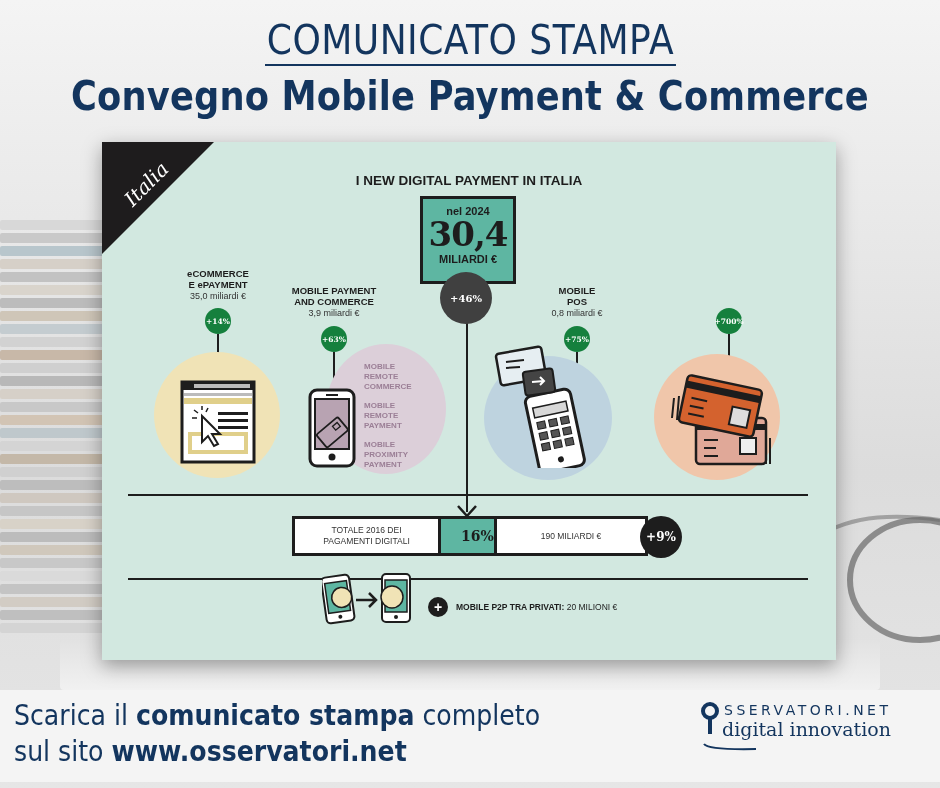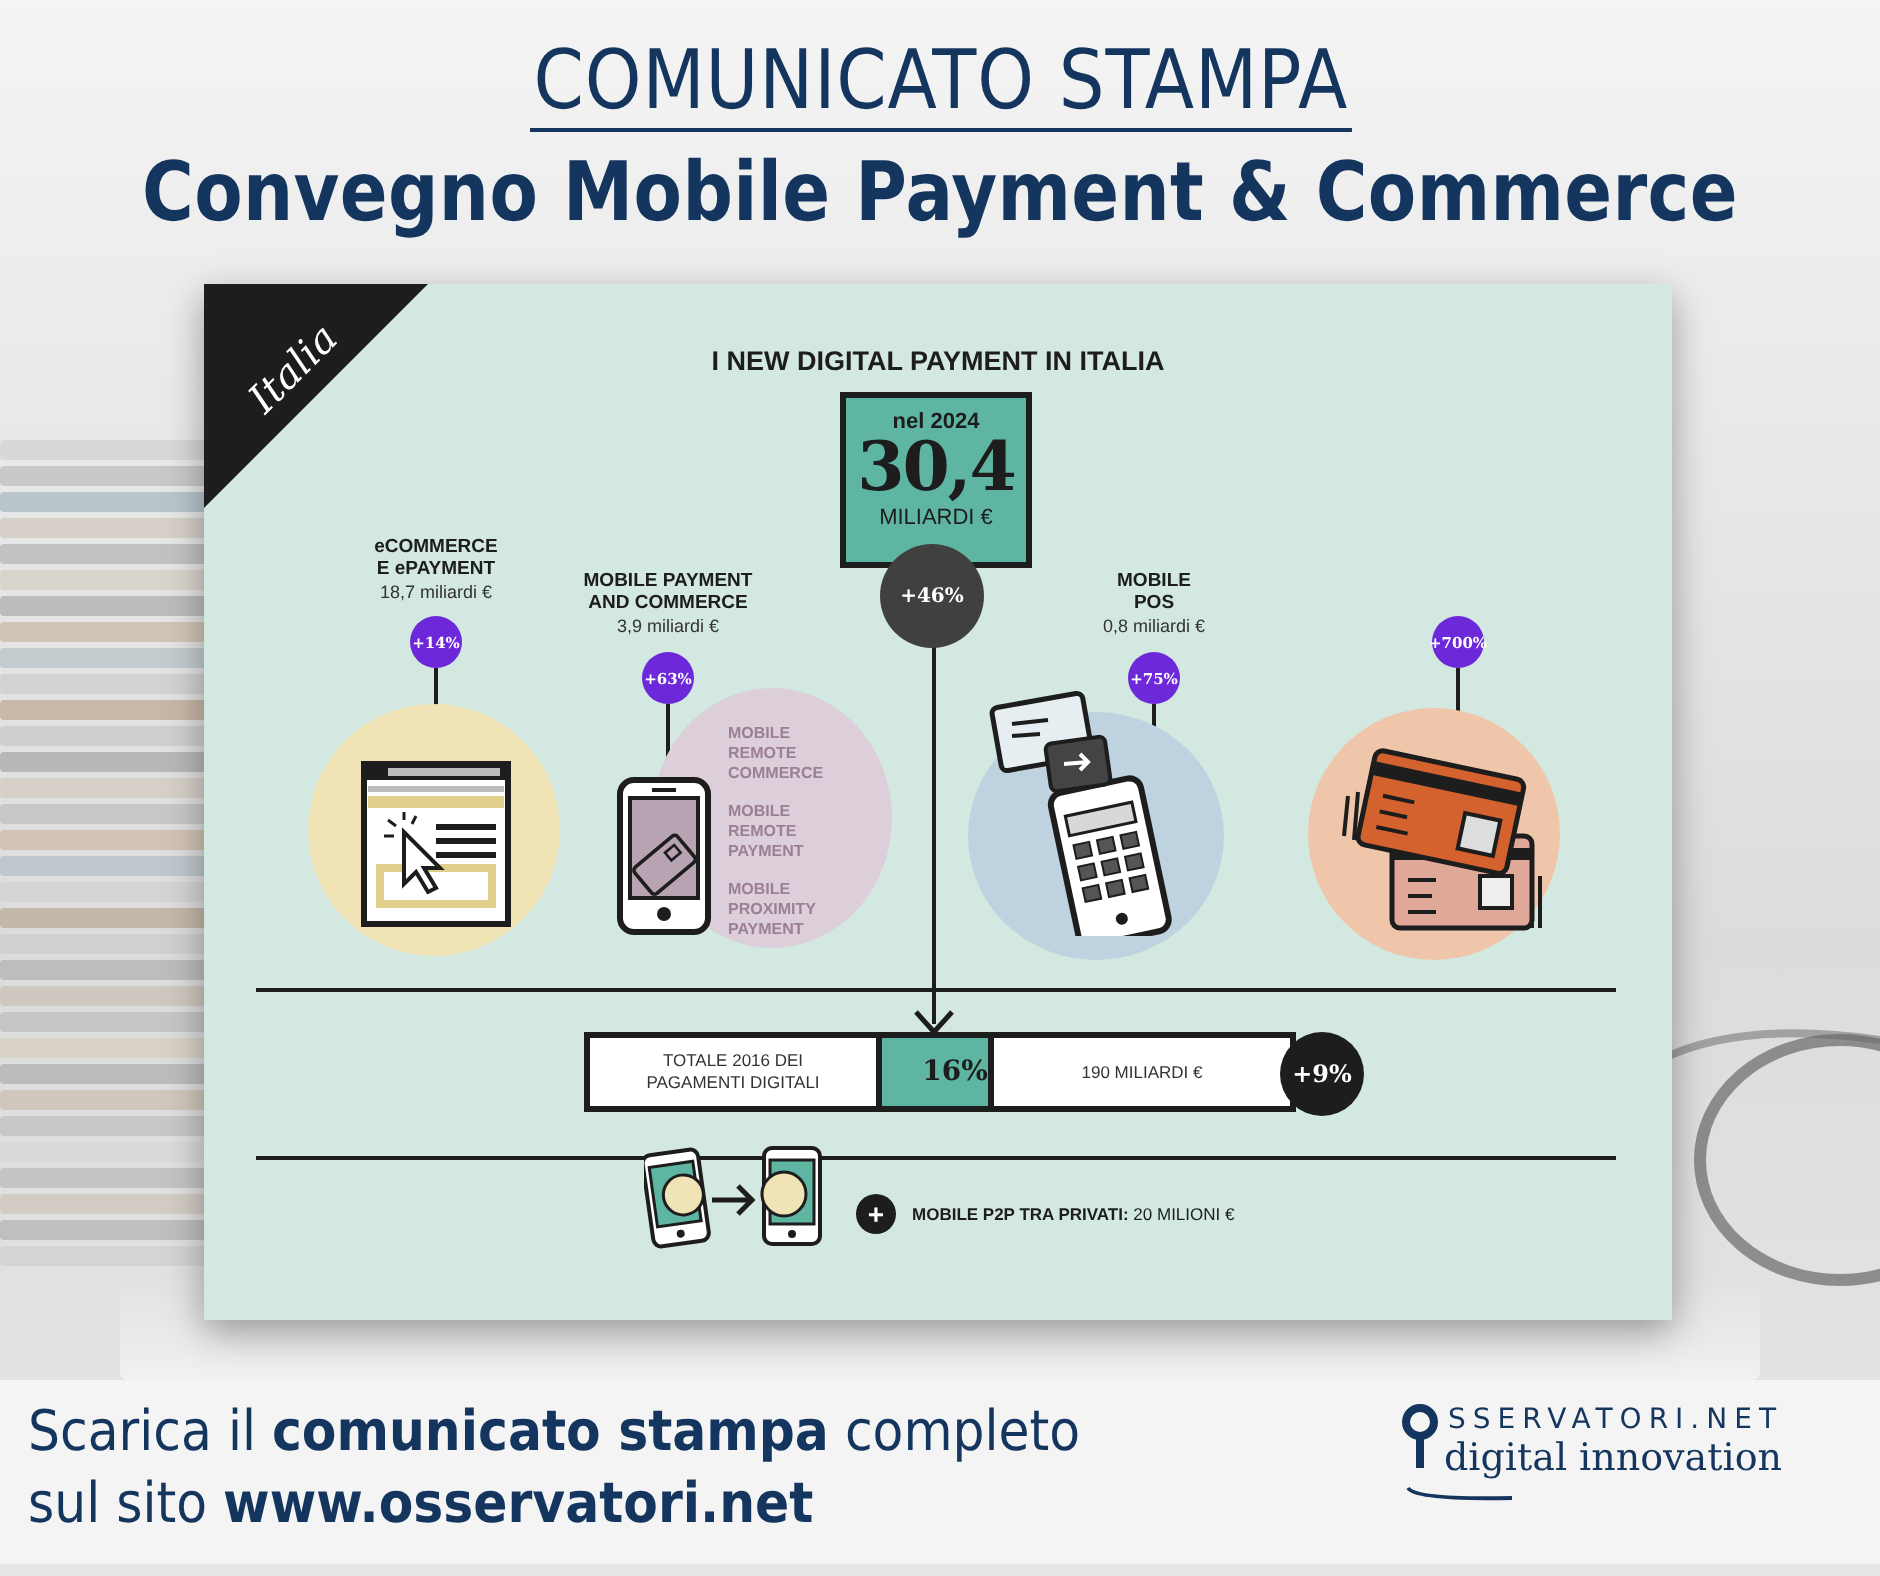--- a/index.html
+++ b/index.html
@@ -20,29 +20,29 @@
   .header .title { margin-top: 6px; font-size: 41px; font-weight: bold; font-family: "DejaVu Sans", sans-serif; transform: scaleX(0.86); letter-spacing: 0.2px; }
 
   .card { position: absolute; left: 102px; top: 142px; width: 734px; height: 518px; background: #d2e8e0; box-shadow: 0 6px 18px rgba(0,0,0,.35); overflow: hidden; }
   .corner { position: absolute; left: 0; top: 0; width: 0; height: 0; border-top: 112px solid #1e1c1d; border-right: 112px solid transparent; }
   .corner-text { position: absolute; left: 18px; top: 30px; color: #fff; font-family: "DejaVu Serif", serif; font-style: italic; font-size: 20px; transform: rotate(-45deg); }
   .card-title { position: absolute; left: 0; width: 734px; top: 31px; text-align: center; font-weight: bold; font-size: 13.5px; color: #1d1d1d; }
 
   .main-box { position: absolute; left: 318px; top: 54px; width: 96px; height: 88px; background: #5eb6a2; border: 3px solid #1d1d1d; text-align: center; }
   .main-box .year { font-weight: bold; font-size: 11px; margin-top: 6px; color: #1d1d1d; }
   .main-box .value { font-family: "DejaVu Serif", serif; font-weight: bold; font-size: 34px; line-height: 34px; color: #1d1d1d; letter-spacing: -1px; }
-  .main-box .unit { font-weight: normal; font-size: 11px; color: #1d1d1d; margin-top: 2px; }
+  .main-box .unit { font-weight: bold; font-size: 11px; color: #1d1d1d; margin-top: 2px; }
   .main-badge { position: absolute; left: 338px; top: 130px; width: 52px; height: 52px; border-radius: 50%; background: #404040; color: #fff; font-family: "DejaVu Serif", serif; font-weight: bold; font-size: 10px; display: flex; align-items: center; justify-content: center; }
   .main-line { position: absolute; left: 364px; top: 180px; width: 2px; height: 190px; background: #1d1d1d; }
   .arrow-down { position: absolute; left: 354px; top: 362px; width: 22px; height: 14px; }
 
   .cat { position: absolute; text-align: center; color: #1d1d1d; }
   .cat .name { font-weight: bold; font-size: 9.5px; line-height: 11px; }
   .cat .amount { font-size: 9px; color: #333; margin-top: 1px; }
-  .badge { position: absolute; width: 26px; height: 26px; border-radius: 50%; background: #6d28d9; color: #fff; font-family: "DejaVu Serif", serif; font-size: 7.5px; font-weight: bold; display: flex; align-items: center; justify-content: center; }
+  .badge { position: absolute; width: 26px; height: 26px; border-radius: 50%; background: #15803d; color: #fff; font-family: "DejaVu Serif", serif; font-size: 7.5px; font-weight: bold; display: flex; align-items: center; justify-content: center; }
   .vline { position: absolute; width: 1.5px; background: #1d1d1d; }
   .blob { position: absolute; border-radius: 50%; }
 
   .sub-labels { position: absolute; left: 262px; top: 220px; font-weight: bold; font-size: 8px; color: #9b7f96; line-height: 10px; }
   .sub-labels div { margin-bottom: 9px; }
 
   .hline { position: absolute; left: 26px; width: 680px; height: 2px; background: #1d1d1d; }
 
   .total-bar { position: absolute; left: 190px; top: 374px; width: 356px; height: 40px; border: 3px solid #1d1d1d; background: #fff; display: flex; }
   .total-bar .seg1 { width: 146px; border-right: 3px solid #1d1d1d; display: flex; align-items: center; justify-content: center; text-align: center; font-size: 8.5px; color: #333; line-height: 11px; }
@@ -123,21 +123,21 @@
   </div>
   <div class="main-line"></div>
   <div class="main-badge">+46%</div>
   <svg class="arrow-down" viewBox="0 0 22 14">
     <path d="M2 2 L11 12 L20 2" fill="none" stroke="#1d1d1d" stroke-width="2.5"></path>
   </svg>
 
   <div class="cat" style="left:64px; top:126px; width:104px;">
     <div class="name">eCOMMERCE</div>
     <div class="name">E ePAYMENT</div>
-    <div class="amount">18,7 miliardi €</div>
+    <div class="amount">35,0 miliardi €</div>
   </div>
   <div class="badge" style="left:103px; top:166px;">+14%</div>
   <div class="vline" style="left:115px; top:192px; height:46px;"></div>
   <div class="blob" style="left:52px; top:210px; width:126px; height:126px; background:#f0e3b6;"></div>
   <svg style="position:absolute; left:78px; top:238px; width:76px; height:84px;" viewBox="0 0 76 84">
     <rect x="2" y="2" width="72" height="80" fill="#fff" stroke="#1d1d1d" stroke-width="3"></rect>
     <rect x="2" y="2" width="72" height="8" fill="#1d1d1d"></rect>
     <rect x="14" y="4" width="56" height="4" fill="#bbb"></rect>
     <rect x="4" y="13" width="68" height="3" fill="#bbb"></rect>
     <rect x="4" y="18" width="68" height="6" fill="#e0cf8a"></rect>

